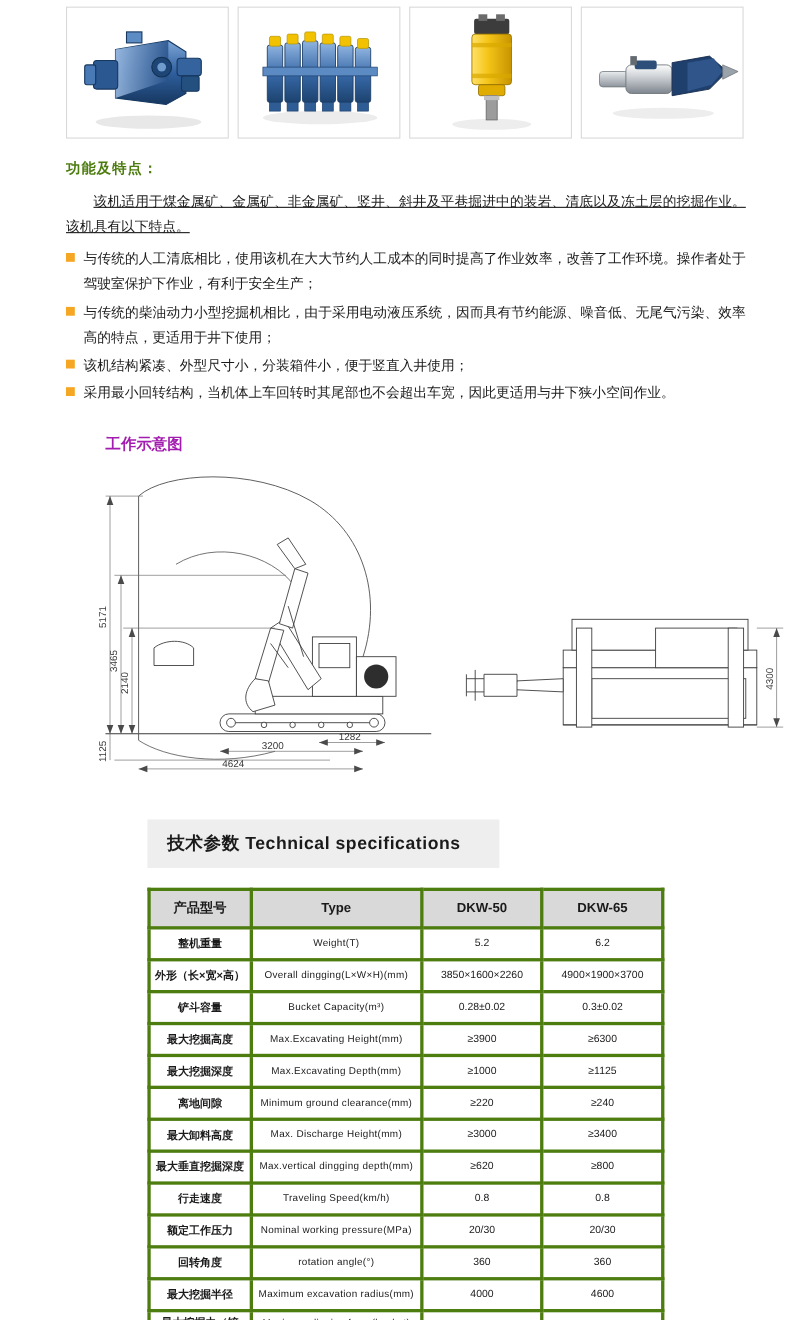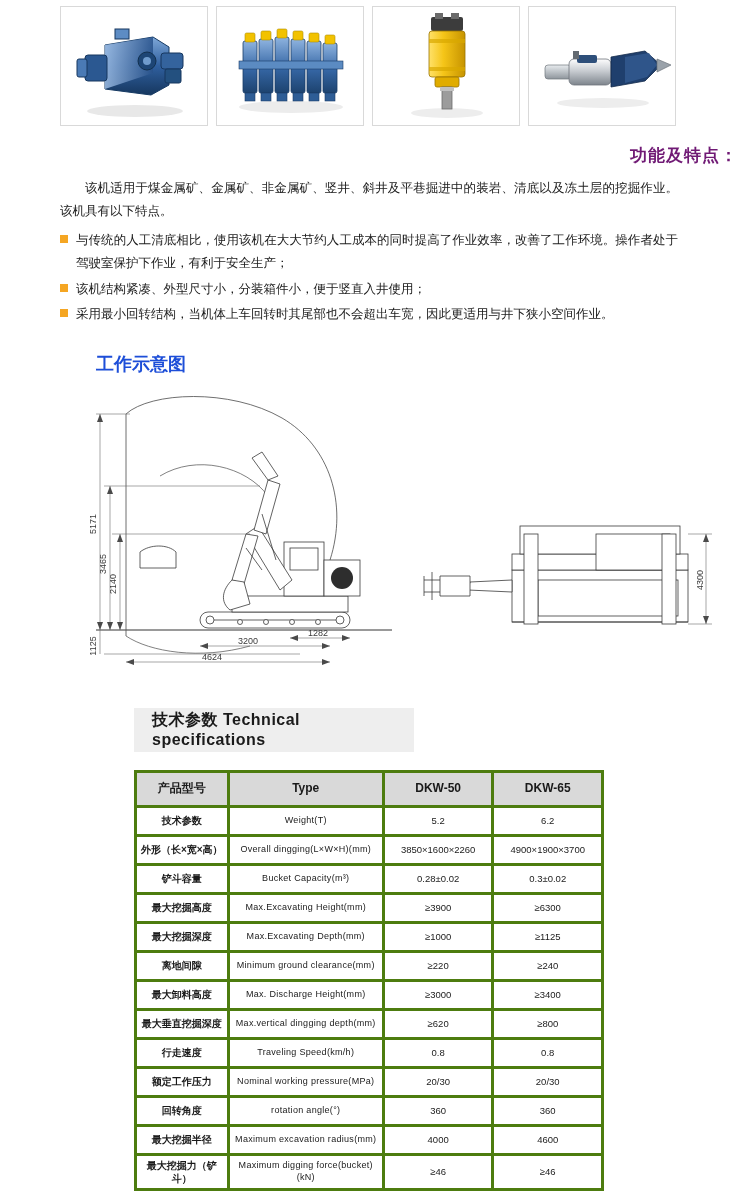--- a/index.html
+++ b/index.html
@@ -25,64 +25,64 @@
     background:#fff;
     box-sizing:border-box;
     position:relative;
     overflow:hidden;
     flex:0 0 auto;
   }
   .thumb svg{position:absolute;left:0;top:0;}
 
   
   .section-title{
-    font-size:17px;
+    font-size:13px;
     font-weight:bold;
-    color:#701a75;
+    color:#4d7c0f;
     margin:18px 0 0 60px;
     letter-spacing:1px;
-    text-align:right;
   }
   .intro{
     margin:10px 60px 0 60px;
     font-size:12.5px;
     line-height:1.85;
     text-indent:2em;
     color:#1a1a1a;
     text-align:justify;
+    text-decoration:underline;
   }
   .bullets{margin:6px 60px 0 60px;}
   .bullet{
     position:relative;
     padding-left:16px;
     font-size:12.5px;
     line-height:1.85;
     color:#1a1a1a;
     margin-top:2px;
     text-align:justify;
   }
   .bullet .sq{
     position:absolute;left:0;top:6px;
     width:8px;height:8px;background:#f5a623;
   }
 
   
   .diagram-title{
-    font-size:18px;font-weight:bold;color:#1d4ed8;
+    font-size:14px;font-weight:bold;color:#a21caf;
     margin:26px 0 0 96px;
   }
   .diagram-wrap{
     margin:8px 0 0 0;
     width:738px;height:300px;position:relative;
   }
 
   
   .spec-head{
     margin:24px 0 0 134px;
-    width:280px;height:44px;
+    width:320px;height:44px;
     background:#eeeeee;
     display:flex;align-items:center;
   }
   .spec-head span{
     font-size:16px;font-weight:bold;color:#1a1a1a;
     padding-left:18px;letter-spacing:.5px;
   }
 
   
   table.spec{
@@ -229,20 +229,24 @@
 
   </div>
 
   <div class="section-title">功能及特点：</div>
   <div class="intro">该机适用于煤金属矿、金属矿、非金属矿、竖井、斜井及平巷掘进中的装岩、清底以及冻土层的挖掘作业。该机具有以下特点。</div>
 
   <div class="bullets">
     <div class="bullet">
       <span class="sq"></span>
       <span>与传统的人工清底相比，使用该机在大大节约人工成本的同时提高了作业效率，改善了工作环境。操作者处于驾驶室保护下作业，有利于安全生产；</span>
+    </div>
+    <div class="bullet">
+      <span class="sq"></span>
+      <span>与传统的柴油动力小型挖掘机相比，由于采用电动液压系统，因而具有节约能源、噪音低、无尾气污染、效率高的特点，更适用于井下使用；</span>
     </div>
     <div class="bullet">
       <span class="sq"></span>
       <span>该机结构紧凑、外型尺寸小，分装箱件小，便于竖直入井使用；</span>
     </div>
     <div class="bullet">
       <span class="sq"></span>
       <span>采用最小回转结构，当机体上车回转时其尾部也不会超出车宽，因此更适用与井下狭小空间作业。</span>
     </div>
   </div>
@@ -376,21 +380,21 @@
     <thead>
       <tr>
         <th>产品型号</th>
         <th>Type</th>
         <th>DKW-50</th>
         <th>DKW-65</th>
       </tr>
     </thead>
     <tbody>
       <tr>
-          <td class="c0">技术参数</td>
+          <td class="c0">整机重量</td>
           <td class="c1">Weight(T)</td>
           <td class="c2">5.2</td>
           <td class="c3">6.2</td>
         </tr>
       <tr>
           <td class="c0">外形（长×宽×高）</td>
           <td class="c1">Overall dingging(L×W×H)(mm)</td>
           <td class="c2">3850×1600×2260</td>
           <td class="c3">4900×1900×3700</td>
         </tr>

